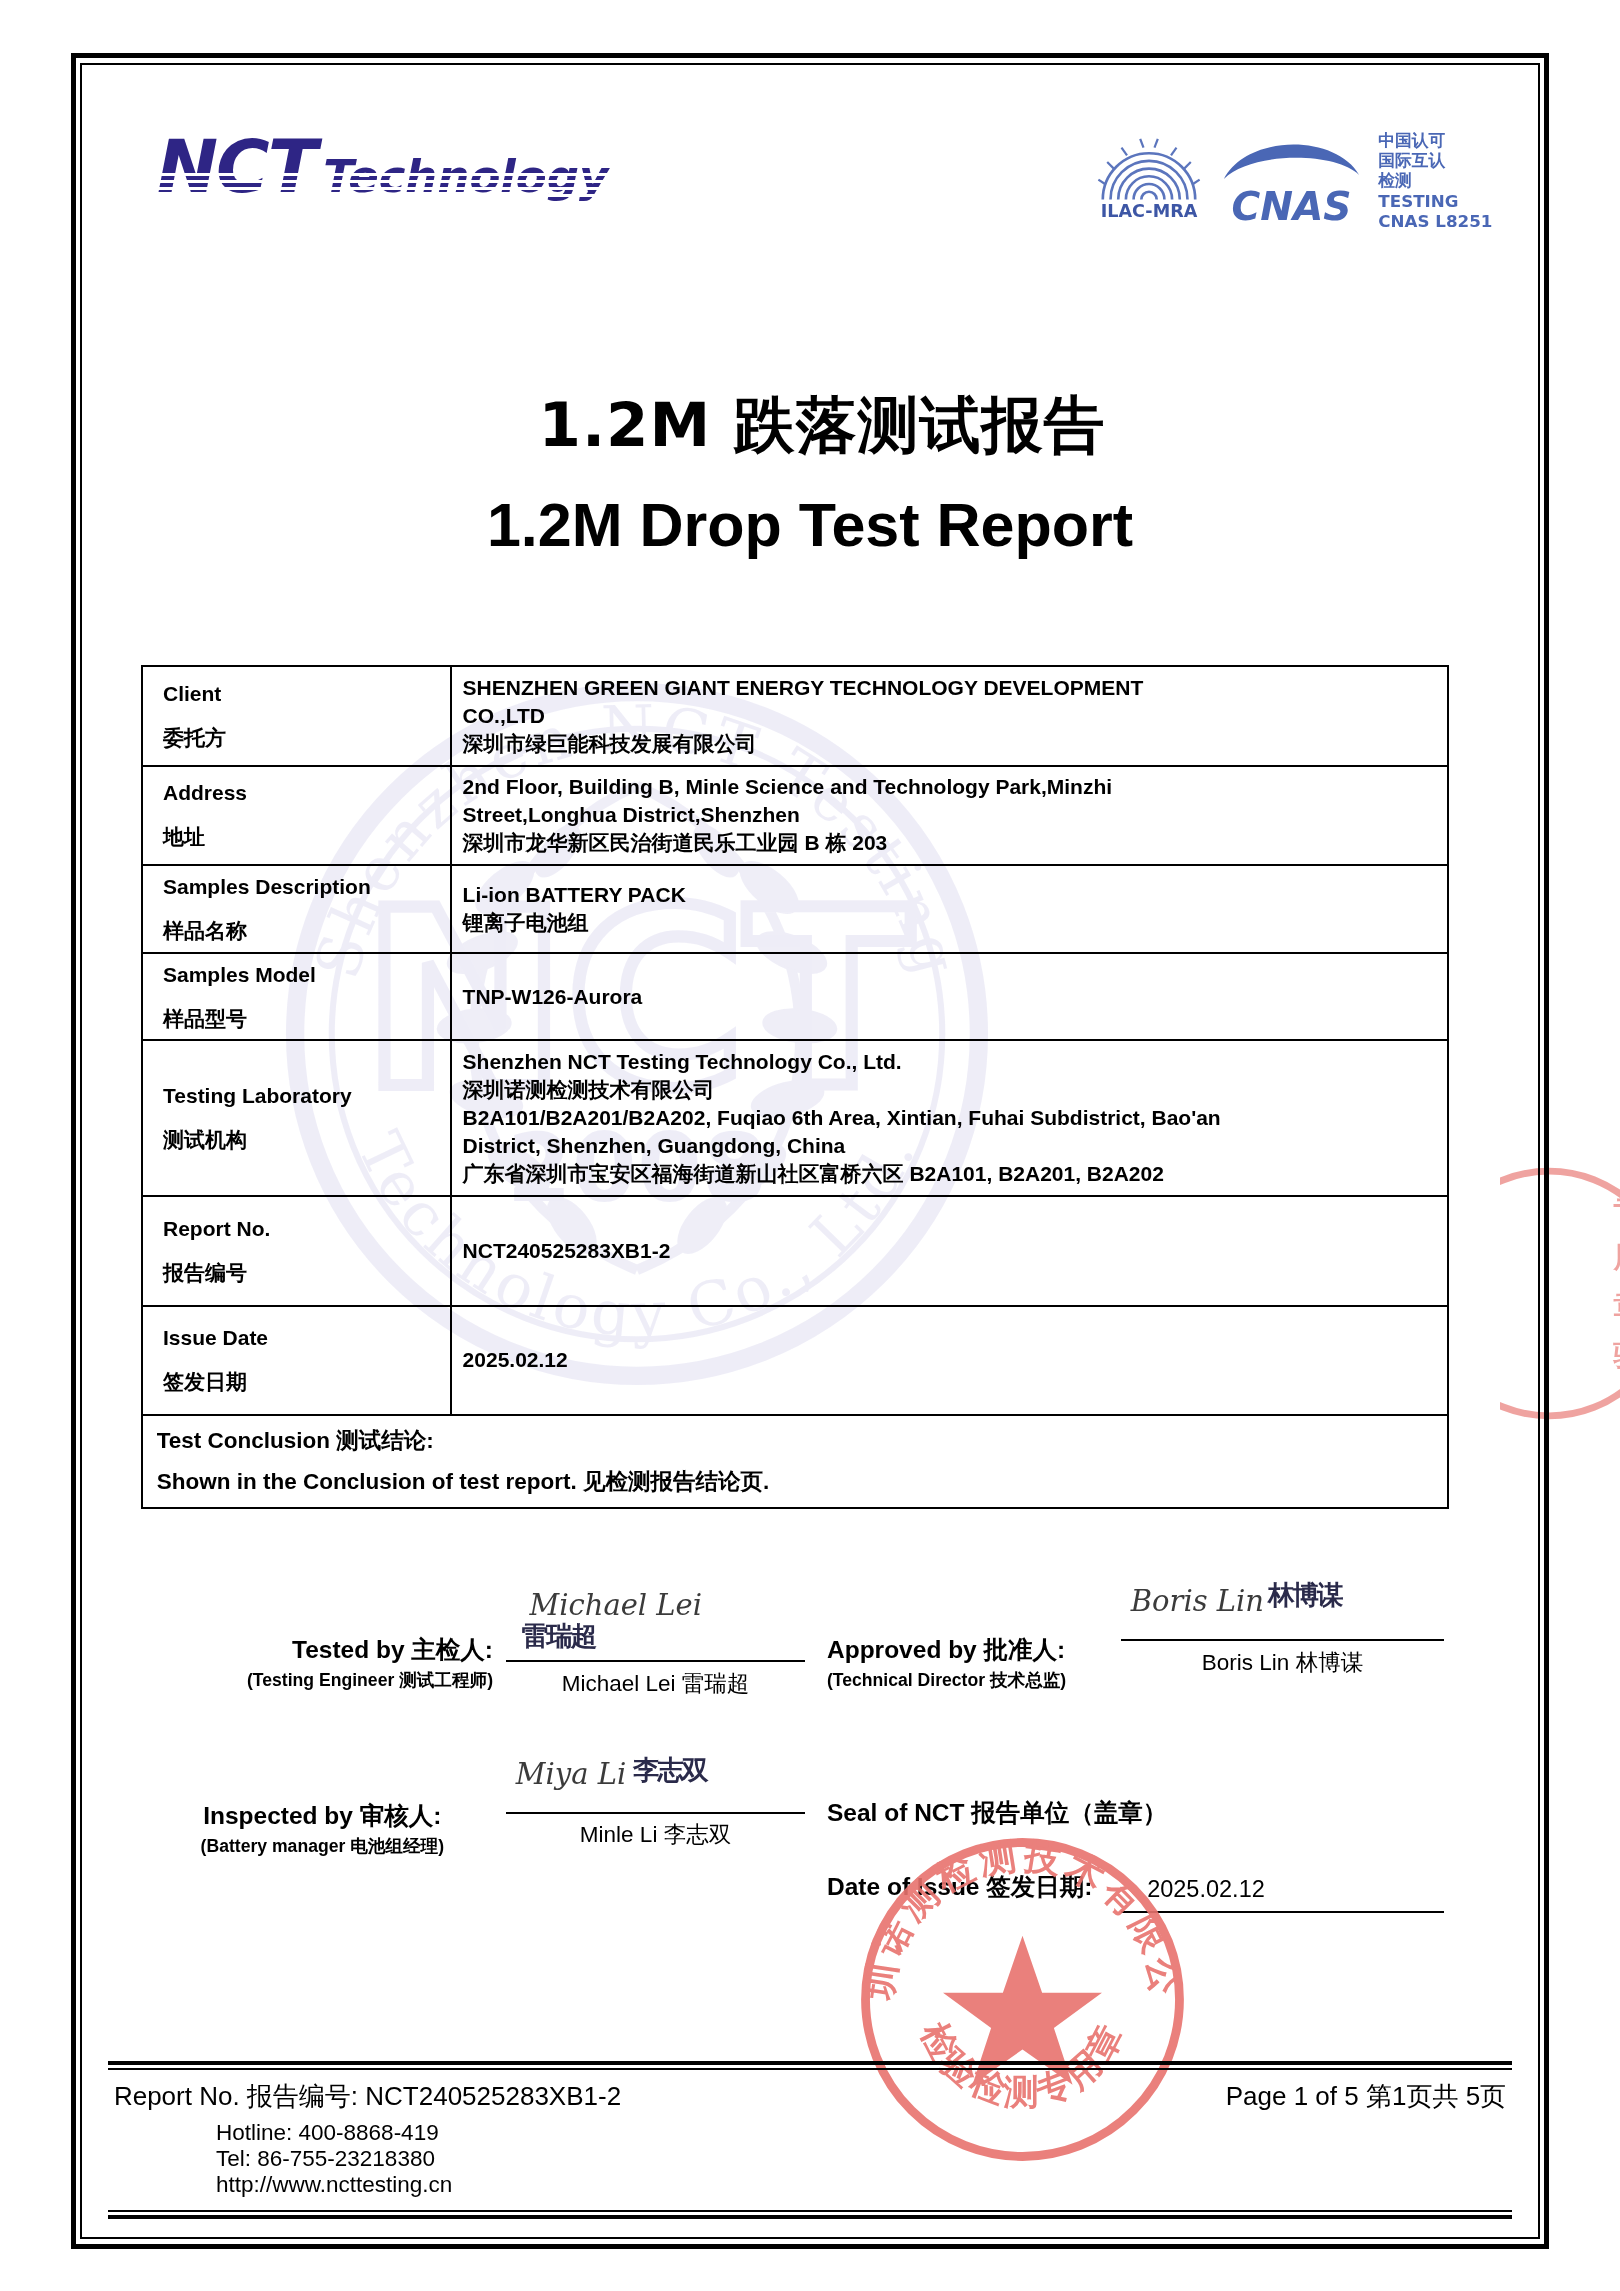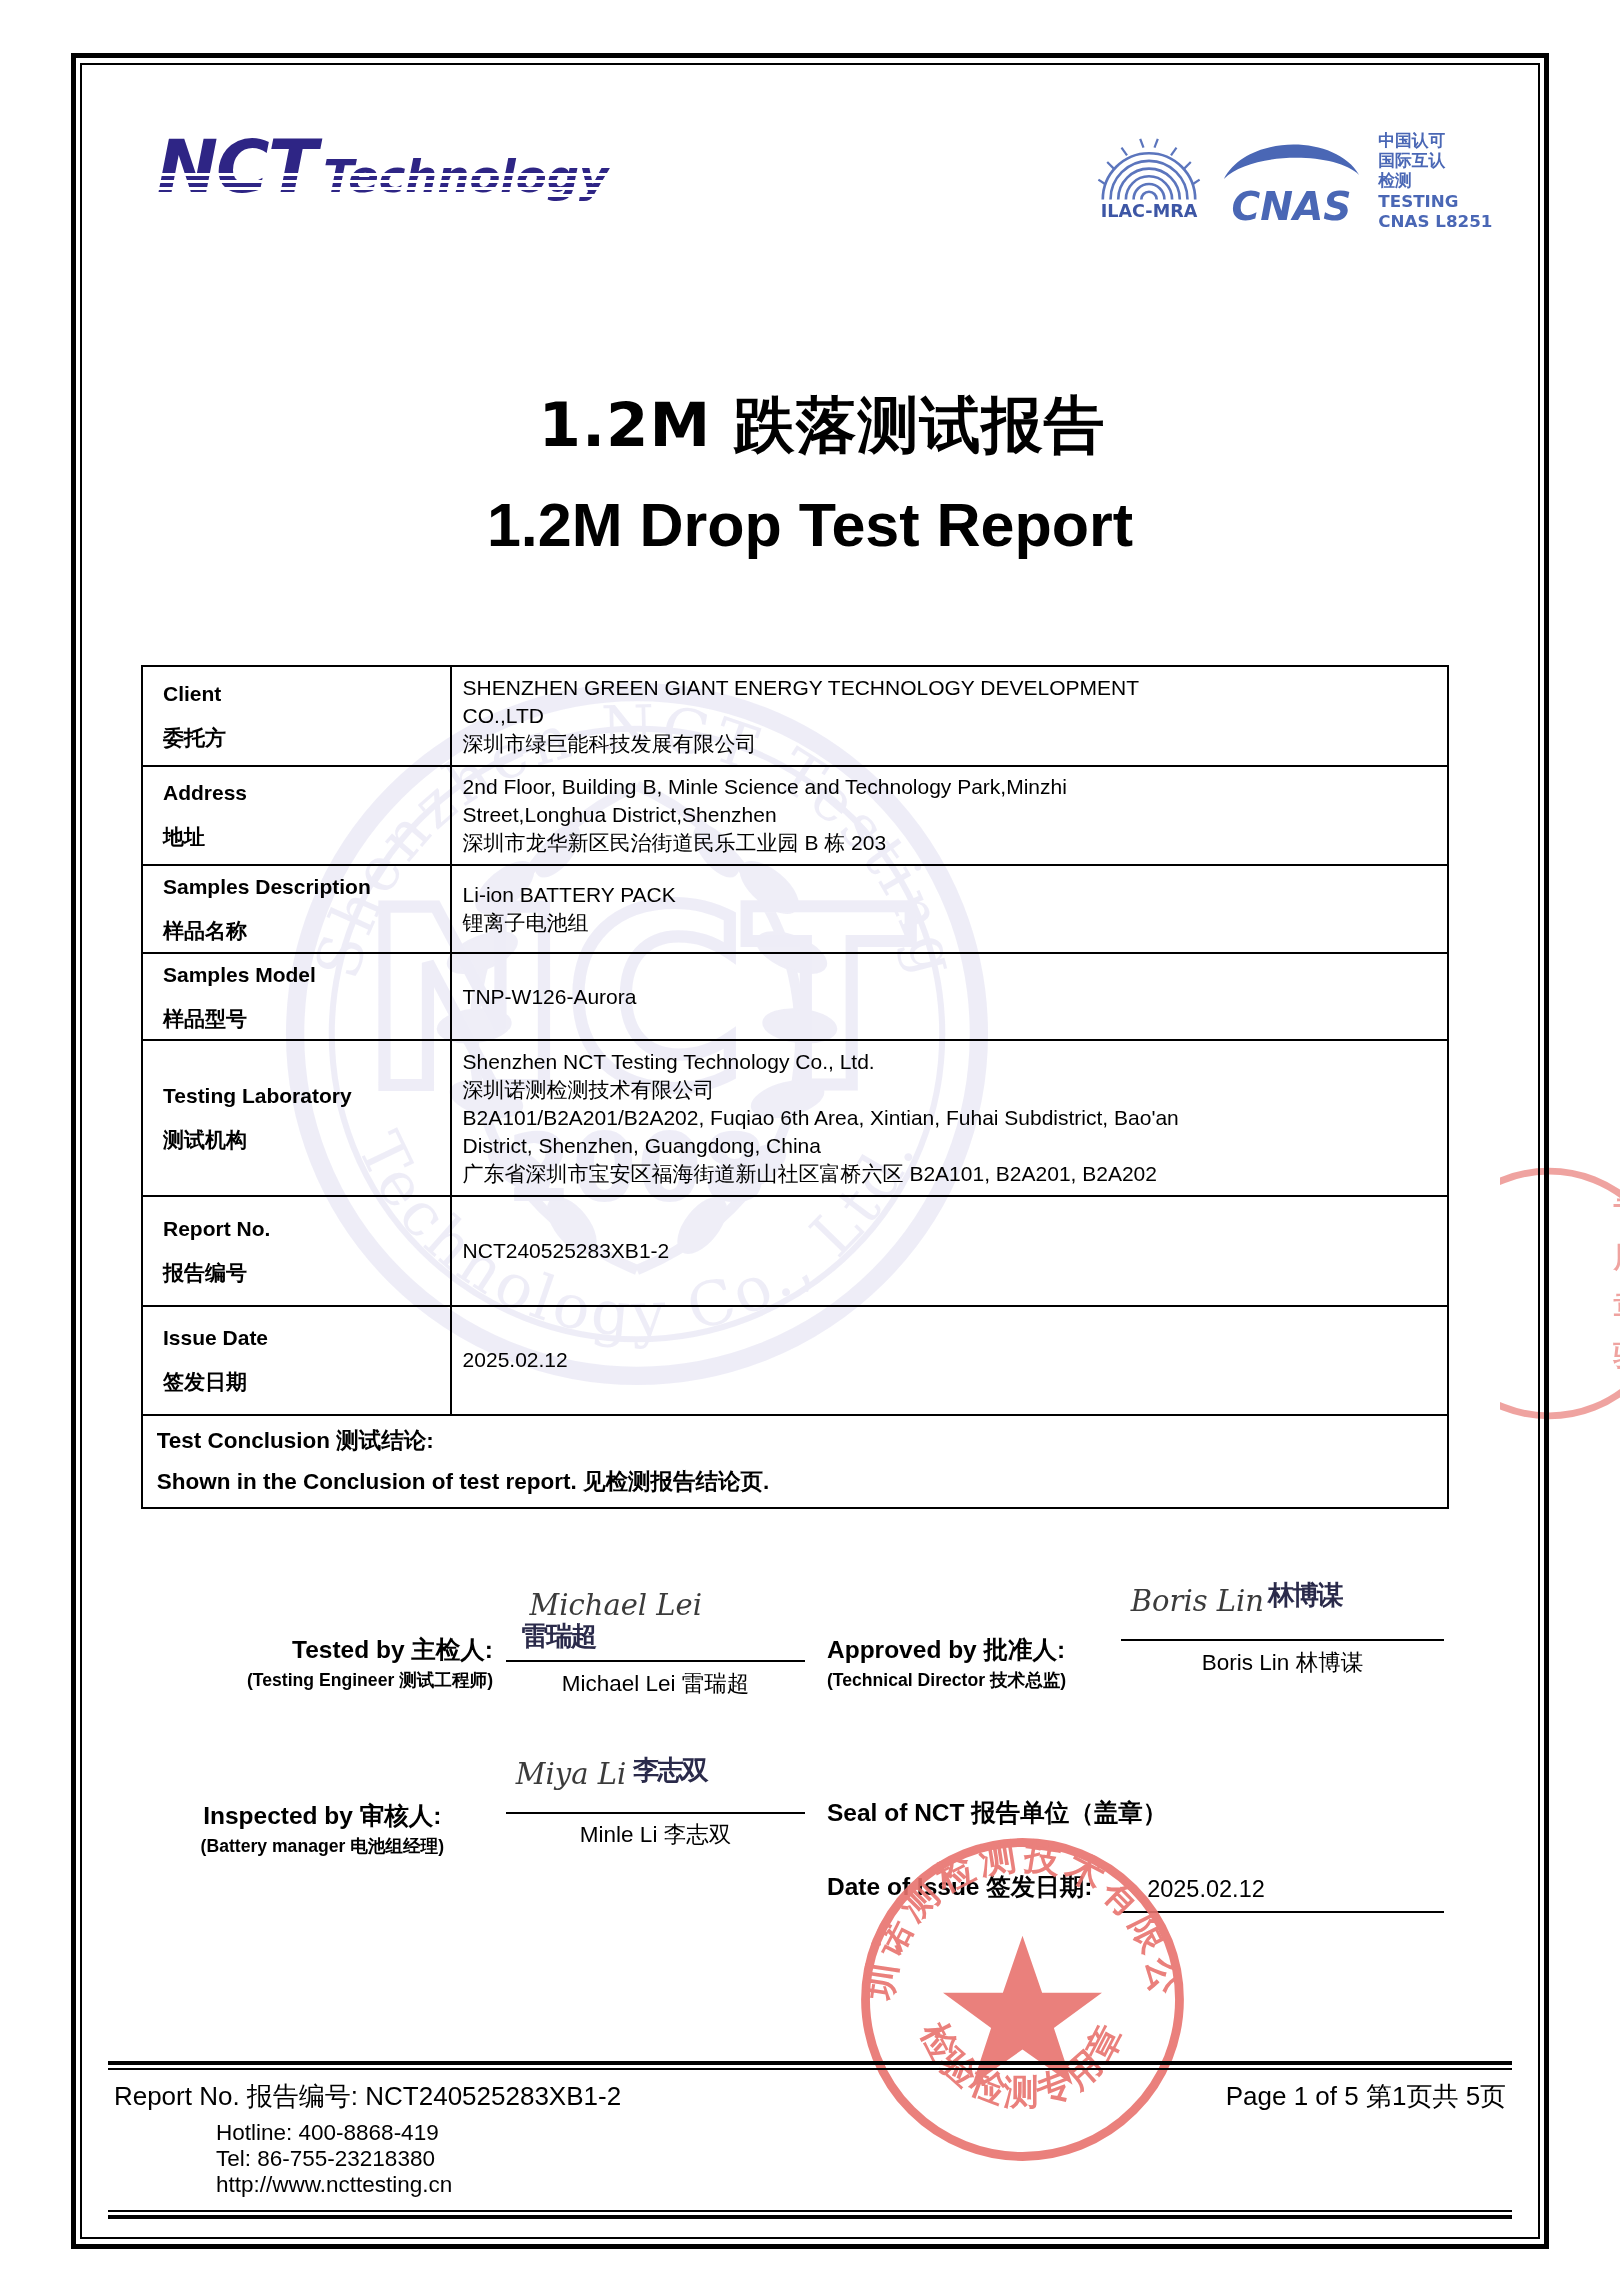--- a/index.html
+++ b/index.html
@@ -32,21 +32,21 @@
 
   
   .title-cn{position:absolute;left:0;right:0;top:385px;text-align:center;font-family:"DejaVu Sans",sans-serif;font-weight:bold;font-size:61px;letter-spacing:1px;padding-left:24px;}
   .title-en{position:absolute;left:0;right:0;top:490px;text-align:center;font-family:"Liberation Sans",sans-serif;font-weight:bold;font-size:61px;letter-spacing:0px;}
 
   
   .info-table{position:absolute;left:141px;top:665px;width:1308px;border-collapse:collapse;}
   .info-table td{border:2.5px solid #000;vertical-align:middle;padding:6.9px 10.8px;font-size:21px;line-height:1.33;}
   .info-table td.k{width:276px;font-weight:bold;padding-left:20px;}
   .info-table td.k .cn{font-weight:bold;}
-  .info-table td.v{font-weight:normal;margin-top:17px;}
+  .info-table td.v{font-weight:bold;margin-top:17px;}
   .kv-en{display:block;}
   .kv-cn{display:block;margin-top:16px;}
   .concl{padding:9.8px 13.7px !important;}
   .concl .l1{font-weight:bold;font-size:22.5px;margin-bottom:10.8px;}
   .concl .l2{font-weight:bold;font-size:22.5px;}
 
   
   .sig{position:absolute;left:141px;top:1588px;width:1313px;height:323px;}
   .sig-col{position:absolute;}
   .sig-label{font-weight:bold;font-size:24.5px;white-space:nowrap;}

